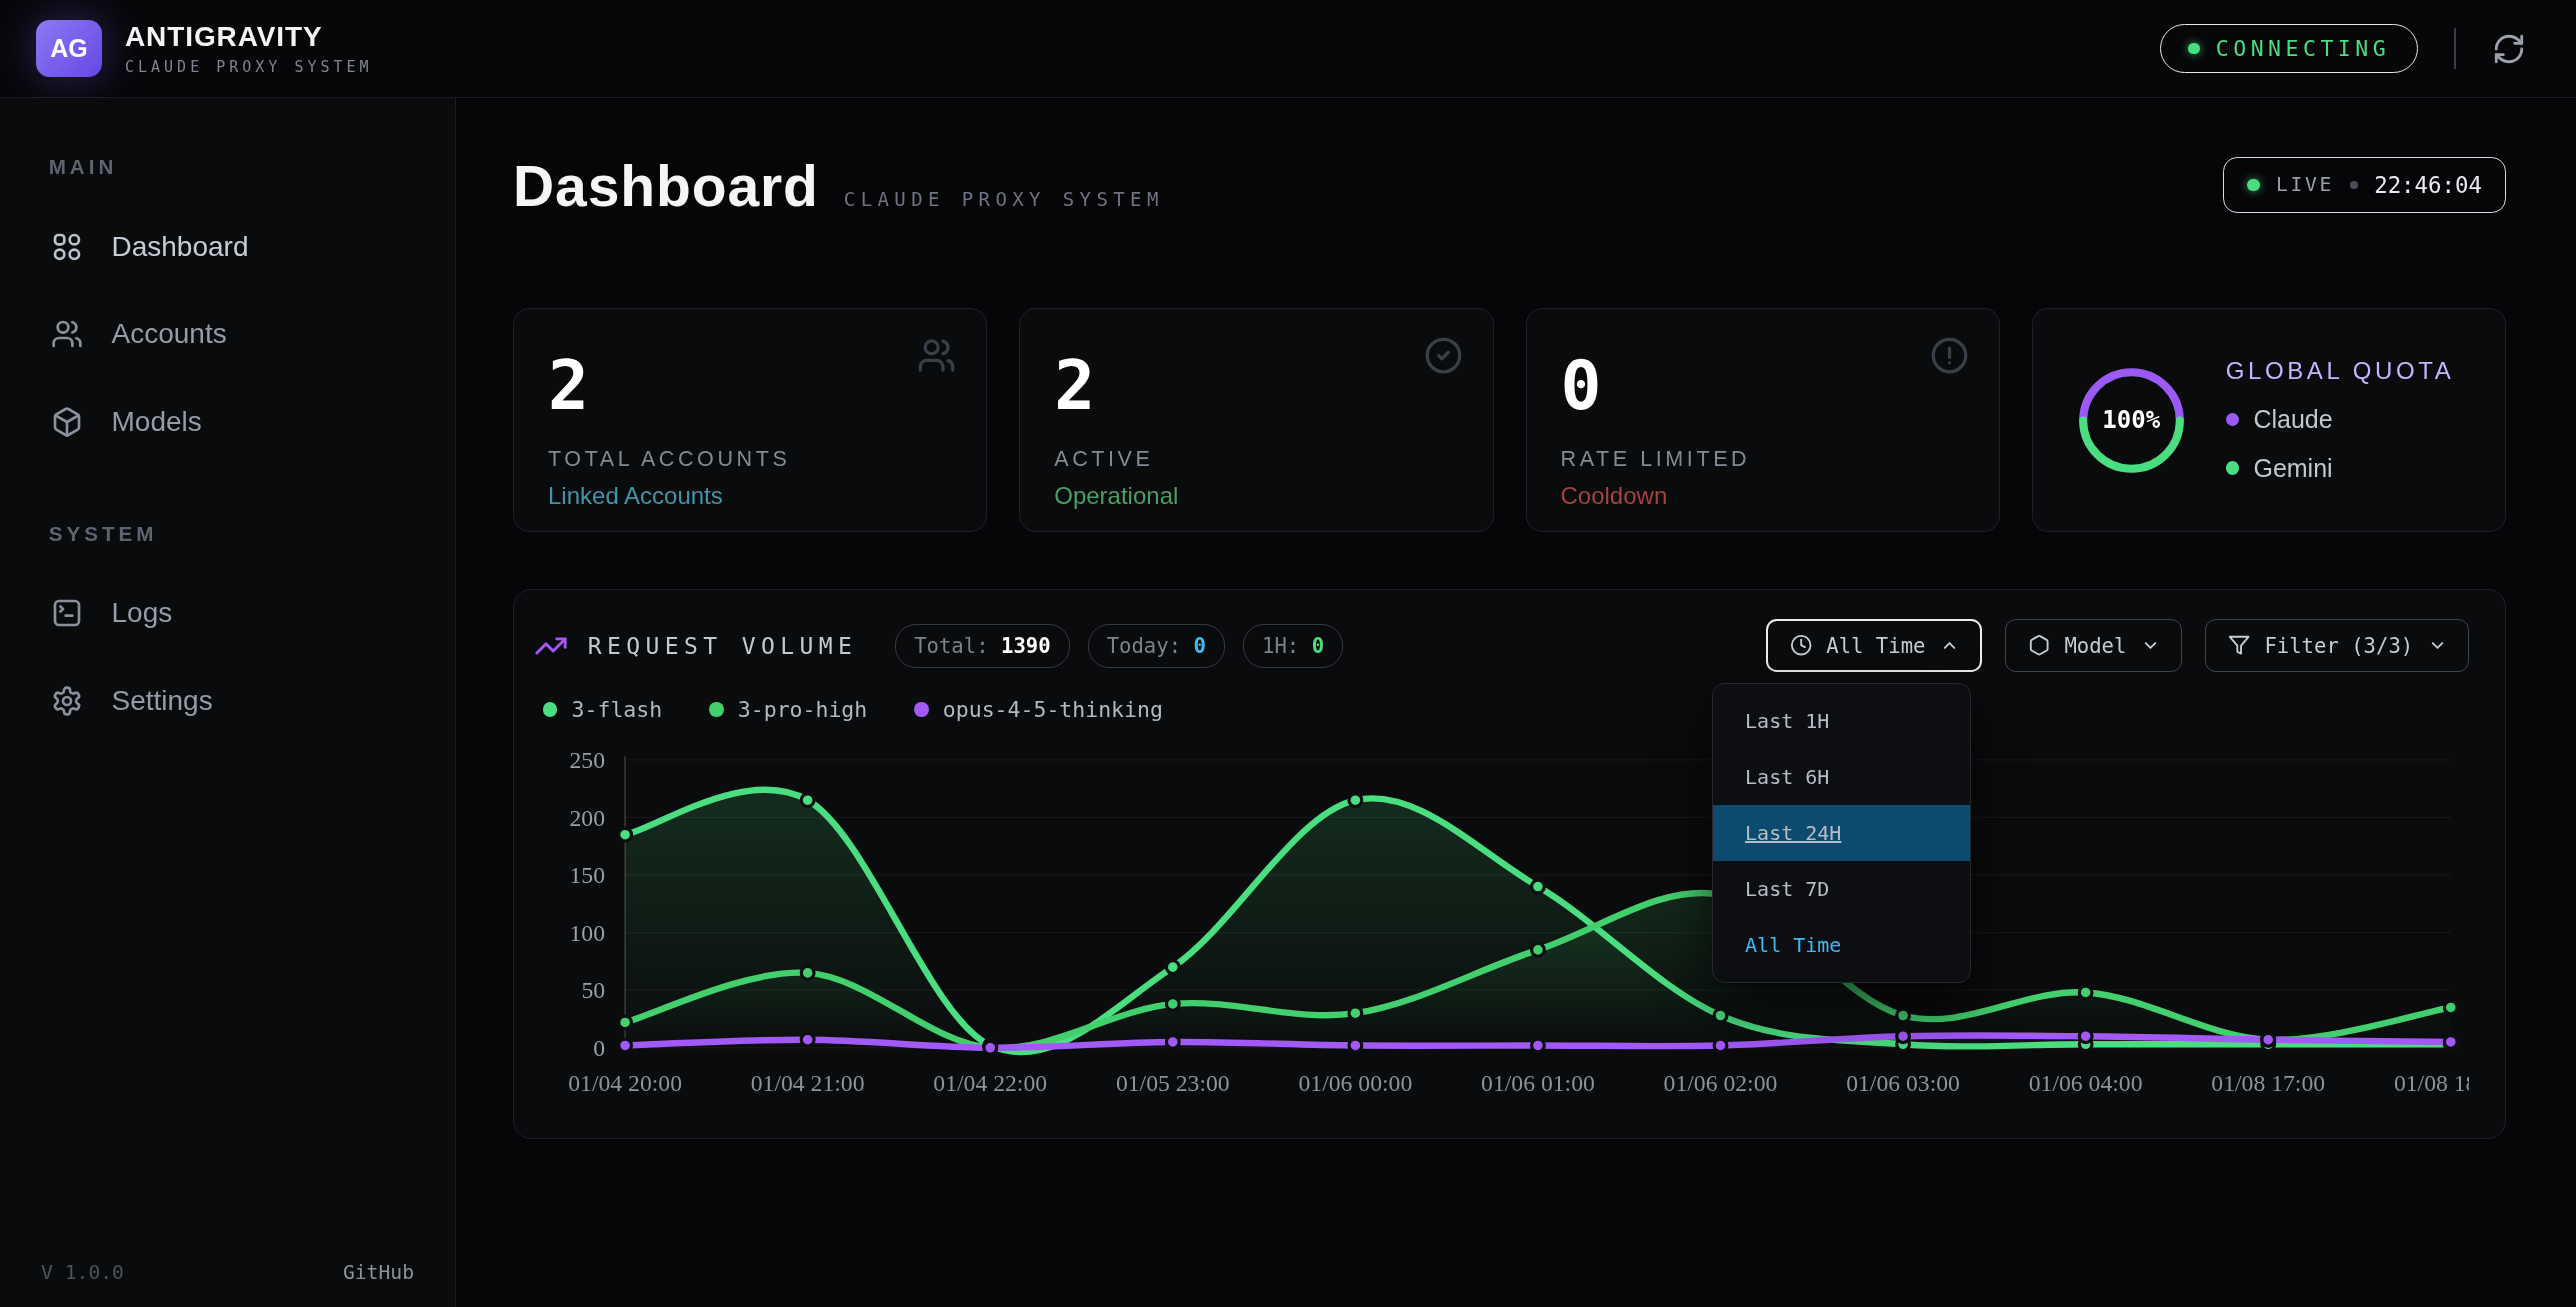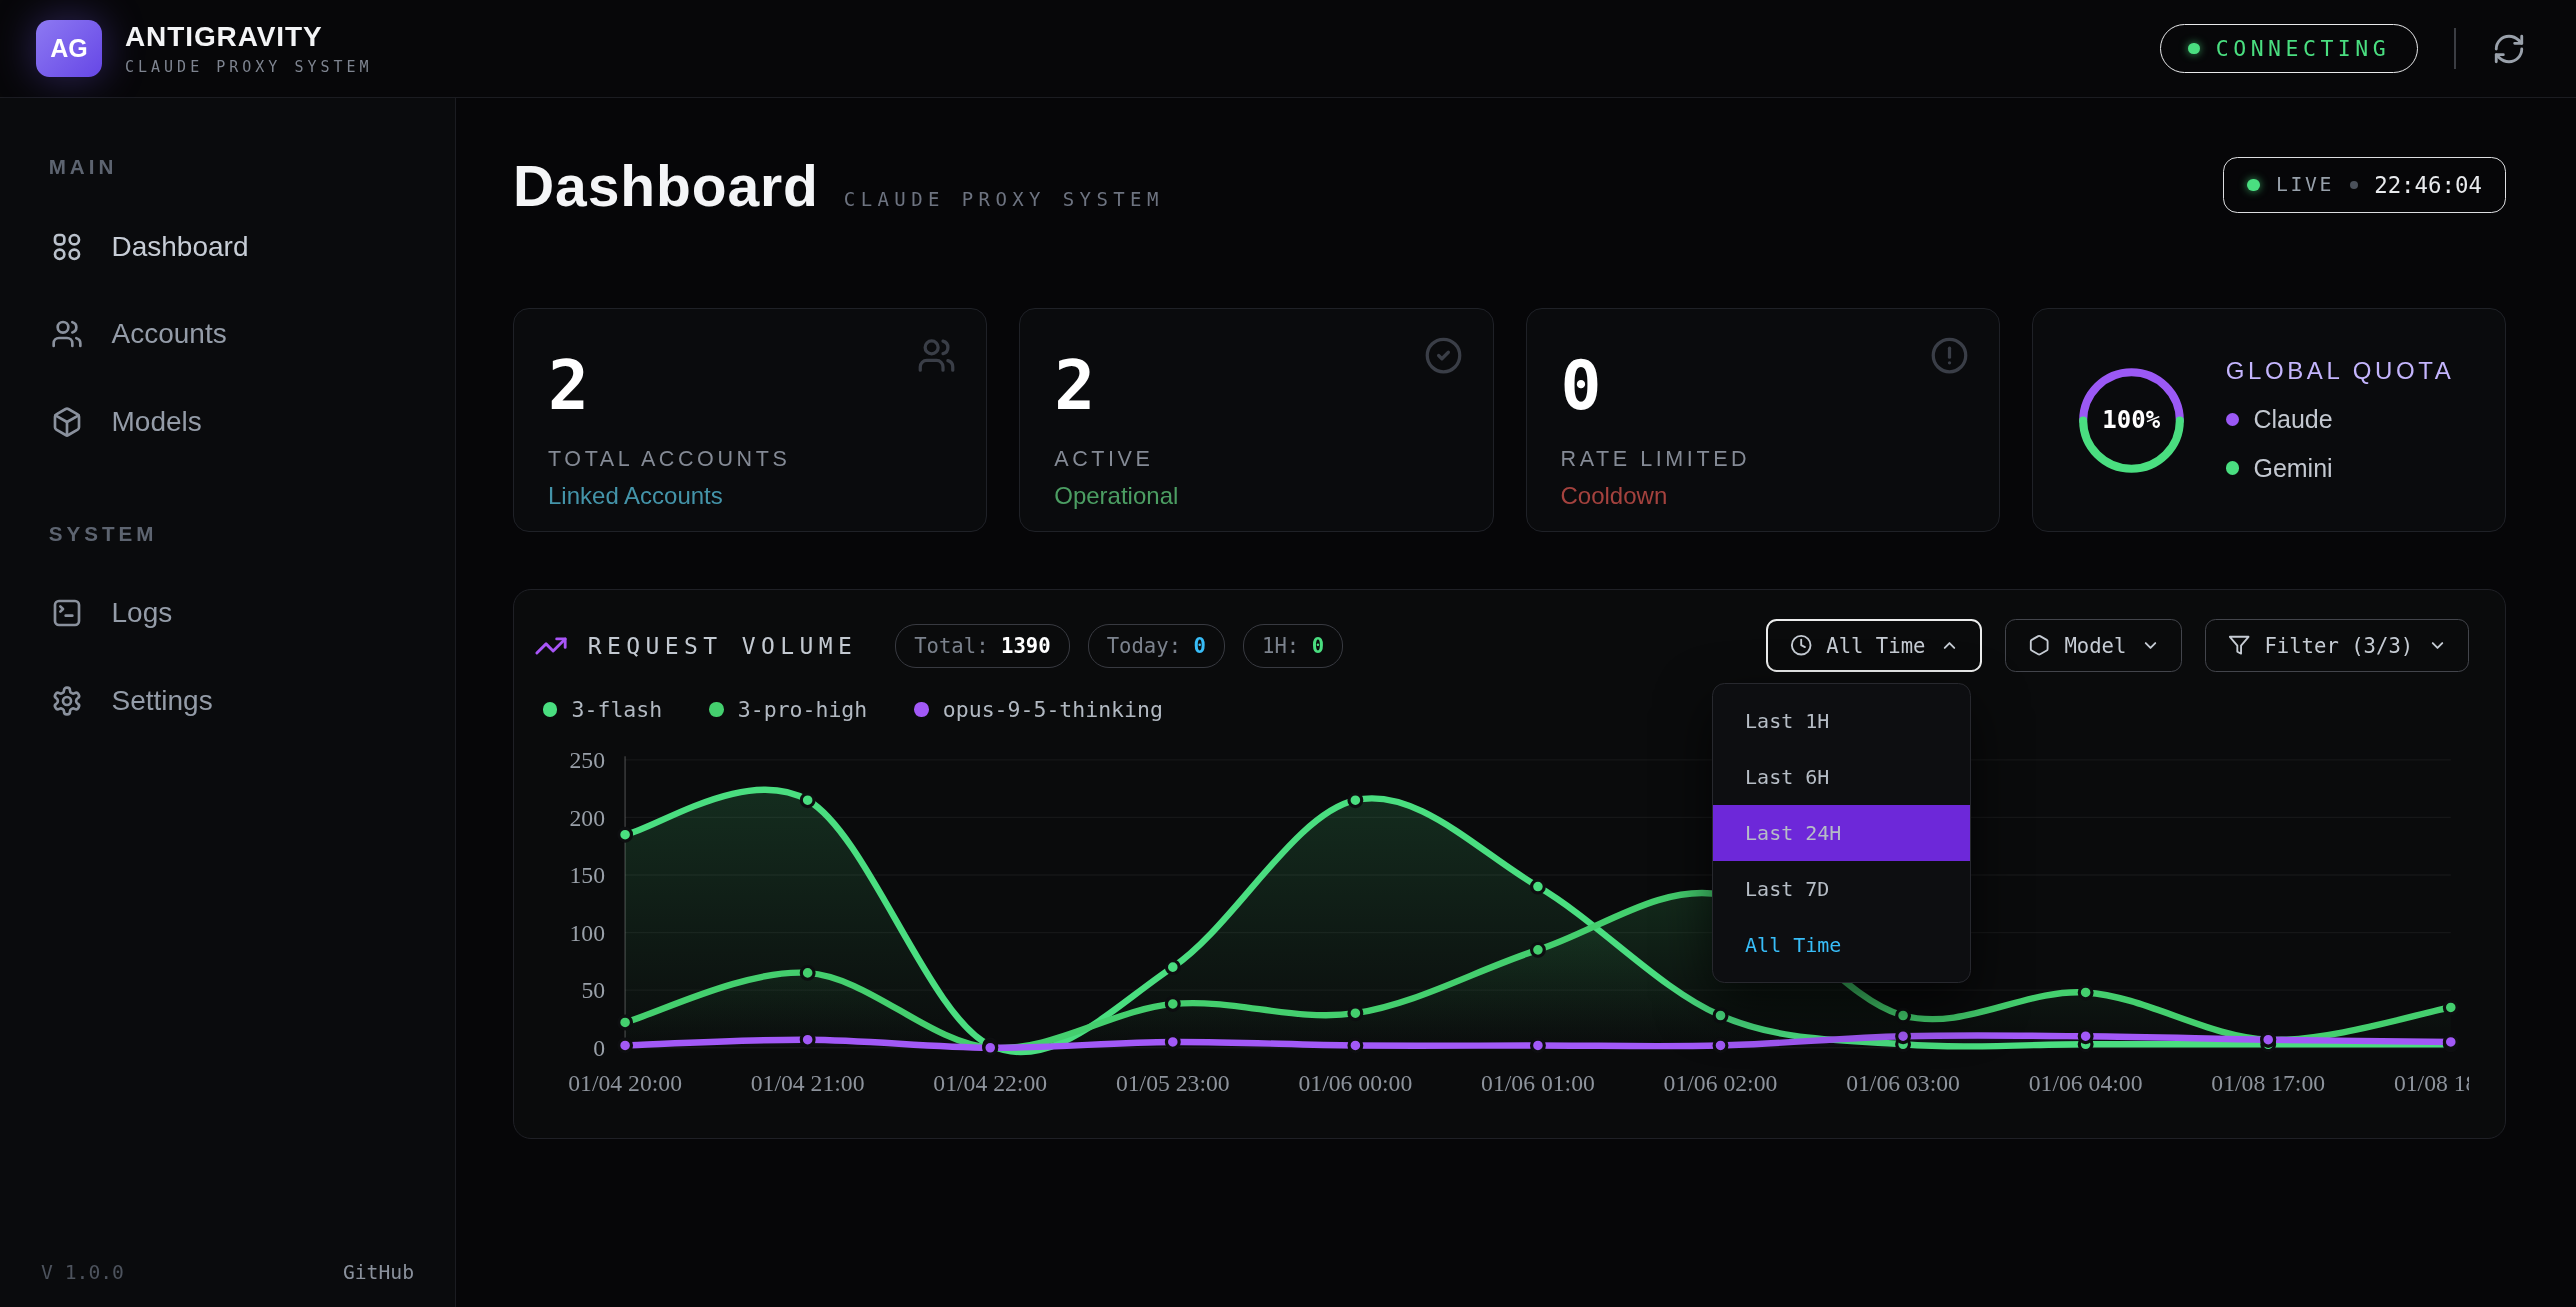--- a/index.html
+++ b/index.html
@@ -89,21 +89,21 @@
   .btn { display:flex; align-items:center; gap:14.3px; padding:12.5px 21.5px; border-radius:10.7px;
     border:1.8px solid #43454c; font-size:20.6px; color:#c6ccd4; cursor:pointer; background:transparent; }
   .btn.active { border:2.7px solid #eceded; }
   .btn .b-icon { width:22.4px; height:22.4px; }
   .btn .chev { width:19px; height:19px; }
   .dropdown-wrap { position:relative; }
   .menu { position:absolute; top:calc(100% + 10.7px); left:-54px; width:259px; background:#0d0e11;
     border:1.8px solid #27282e; border-radius:12.5px; box-shadow:0 21.5px 54px rgba(0,0,0,.65);
     padding:9px 0; z-index:20; }
   .menu-item { padding:16px 0 16px 32px; font-size:20px; color:#b6bdc6; cursor:pointer; }
-  .menu-item.hl { background:#6d28d9; }
+  .menu-item.hl { background:#0c4a6e;text-decoration:underline; }
 
   .legend { display:flex; gap:47px; margin-top:25px; padding-left:9px; }
   .legend-item { display:flex; align-items:center; }
   .legend-item .dot { width:14.3px; height:14.3px; }
   .legend-text { font-size:21.5px; color:#b2b9c2; margin-left:14.3px; }
   .plot { margin-top:16px; width:100%; }
 </style>
 </head>
 <body>
 
@@ -330,21 +330,21 @@
         <div class="legend-item">
           <span class="dot" style="background: rgb(74, 222, 128);"></span>
           <span class="legend-text mono">3-flash</span>
         </div>
         <div class="legend-item">
           <span class="dot" style="background: rgb(68, 207, 110);"></span>
           <span class="legend-text mono">3-pro-high</span>
         </div>
         <div class="legend-item">
           <span class="dot" style="background: rgb(162, 89, 247);"></span>
-          <span class="legend-text mono">opus-9-5-thinking</span>
+          <span class="legend-text mono">opus-4-5-thinking</span>
         </div>
       </div>
     <div class="plot" id="chart-plot">
         <svg viewBox="0 0 2124 400" width="100%">
           <defs>
             <linearGradient id="grad0" x1="0" y1="0" x2="0" y2="1">
               <stop offset="0%" stop-color="#4ade80" stop-opacity="0.16"></stop>
               <stop offset="100%" stop-color="#4ade80" stop-opacity="0"></stop>
             </linearGradient>
             <linearGradient id="grad1" x1="0" y1="0" x2="0" y2="1">

